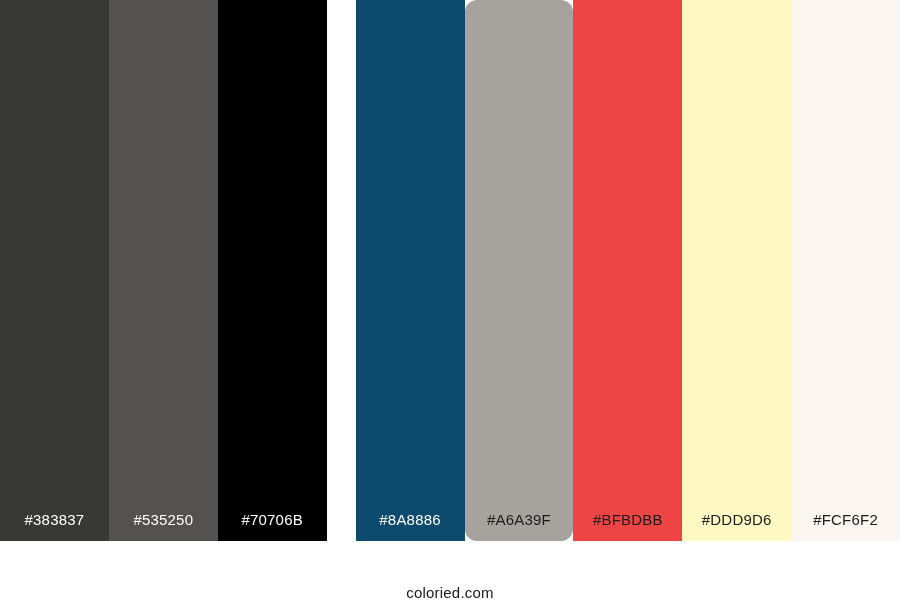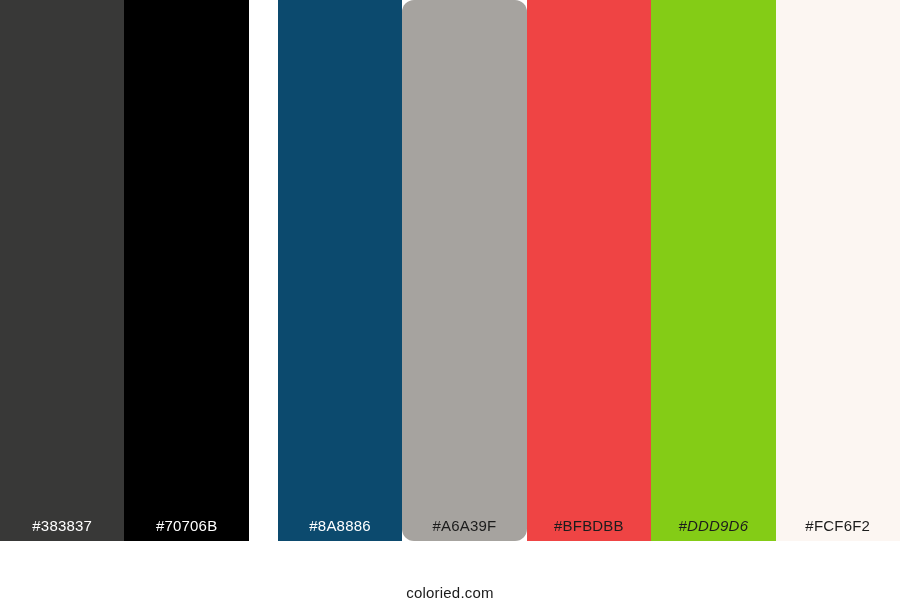--- a/index.html
+++ b/index.html
@@ -35,21 +35,21 @@
     justify-content: center;
   }
   .swatch-label {
     display: block;
     width: 100%;
     text-align: center;
     font-family: "Liberation Sans", sans-serif;
     font-size: 15px;
     line-height: 1;
     letter-spacing: 0.2px;
-    padding-bottom: 8px;
+    padding-bottom: 14px;
     white-space: nowrap;
   }
   .swatch.light-text .swatch-label { color: #ffffff; }
   .swatch.dark-text .swatch-label { color: #1c1c1c; }
   #site-footer {
     flex: 1 1 auto;
     width: 900px;
     background: #ffffff;
     display: flex;
     align-items: center;
@@ -66,33 +66,36 @@
 </style>
 </head>
 <body>
 
 <div id="palette-page">
 
   <div id="swatch-strip">
       <div class="swatch light-text" style="background-color: rgb(56, 56, 55);">
         <span class="swatch-label">#383837</span>
       </div>
+      <div class="swatch light-text" style="background-color: rgb(83, 82, 80);">
+        <span class="swatch-label">#535250</span>
+      </div>
       <div class="swatch light-text" style="background-color: #000000;">
         <span class="swatch-label">#70706B</span>
       </div>
       <div class="swatch light-text" style="background-color: #0c4a6e; margin-left: 29px;">
         <span class="swatch-label">#8A8886</span>
       </div>
       <div class="swatch dark-text" style="background-color: rgb(166, 163, 159); border-radius: 12px;">
         <span class="swatch-label">#A6A39F</span>
       </div>
       <div class="swatch dark-text" style="background-color: #ef4444;">
         <span class="swatch-label">#BFBDBB</span>
       </div>
-      <div class="swatch dark-text" style="background-color: #84cc16; font-style: italic;">
+      <div class="swatch dark-text" style="background-color: #fef9c3;">
         <span class="swatch-label">#DDD9D6</span>
       </div>
       <div class="swatch dark-text" style="background-color: rgb(252, 246, 242);">
         <span class="swatch-label">#FCF6F2</span>
       </div>
     </div>
 
   <div id="site-footer">
     <span id="footer-brand">coloried.com</span>
   </div>

